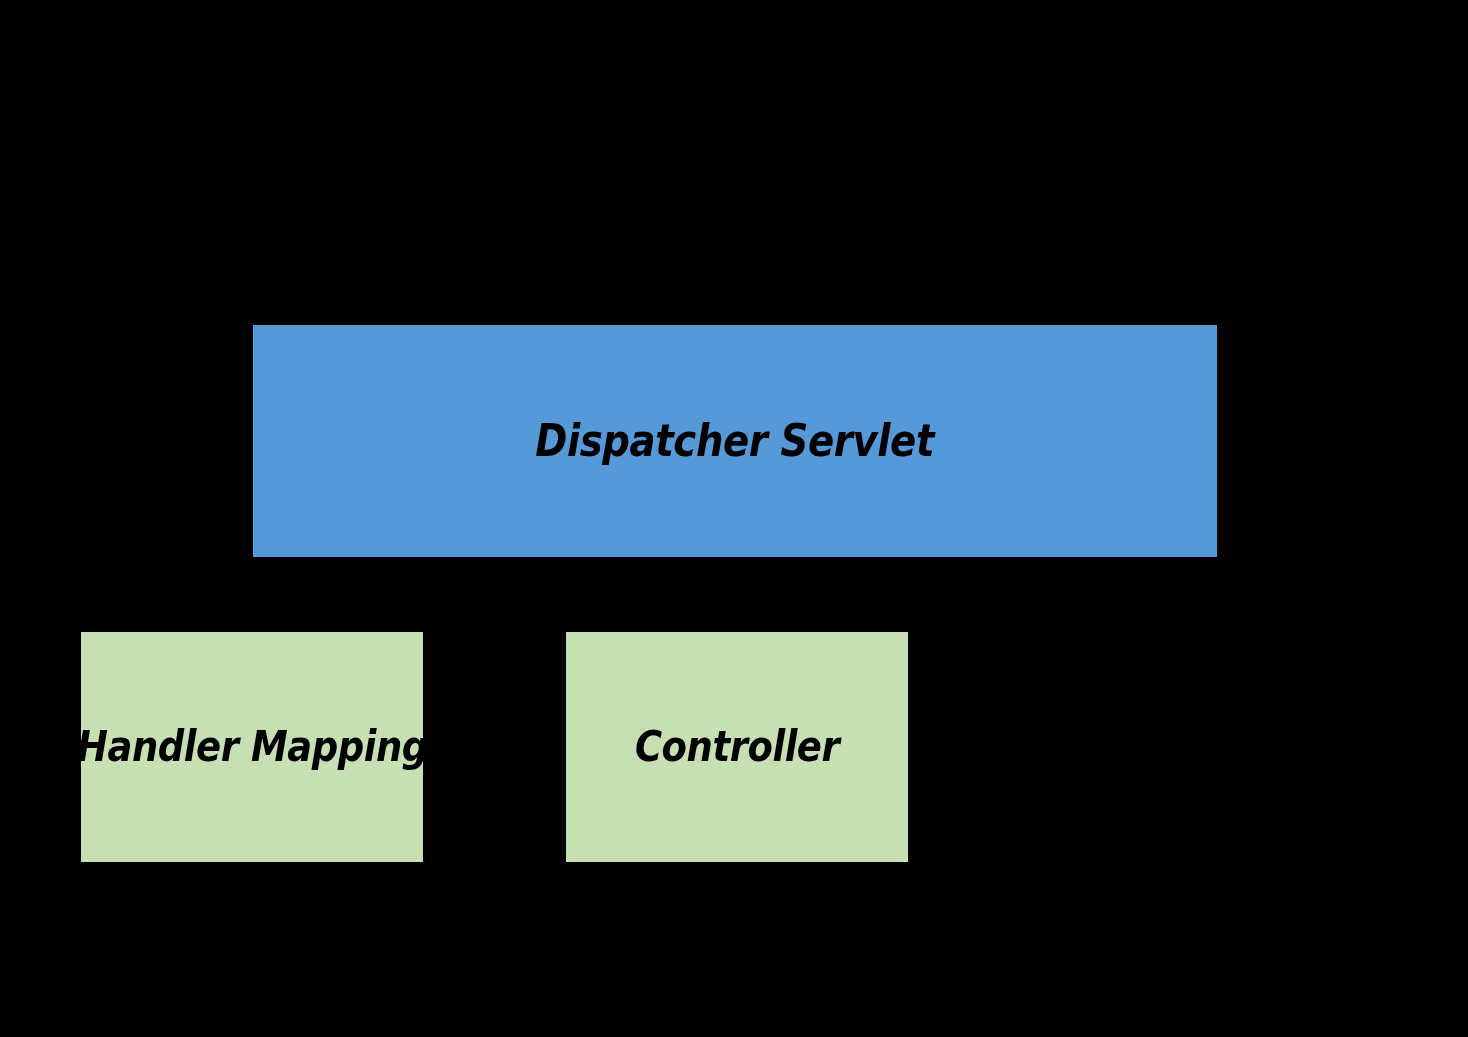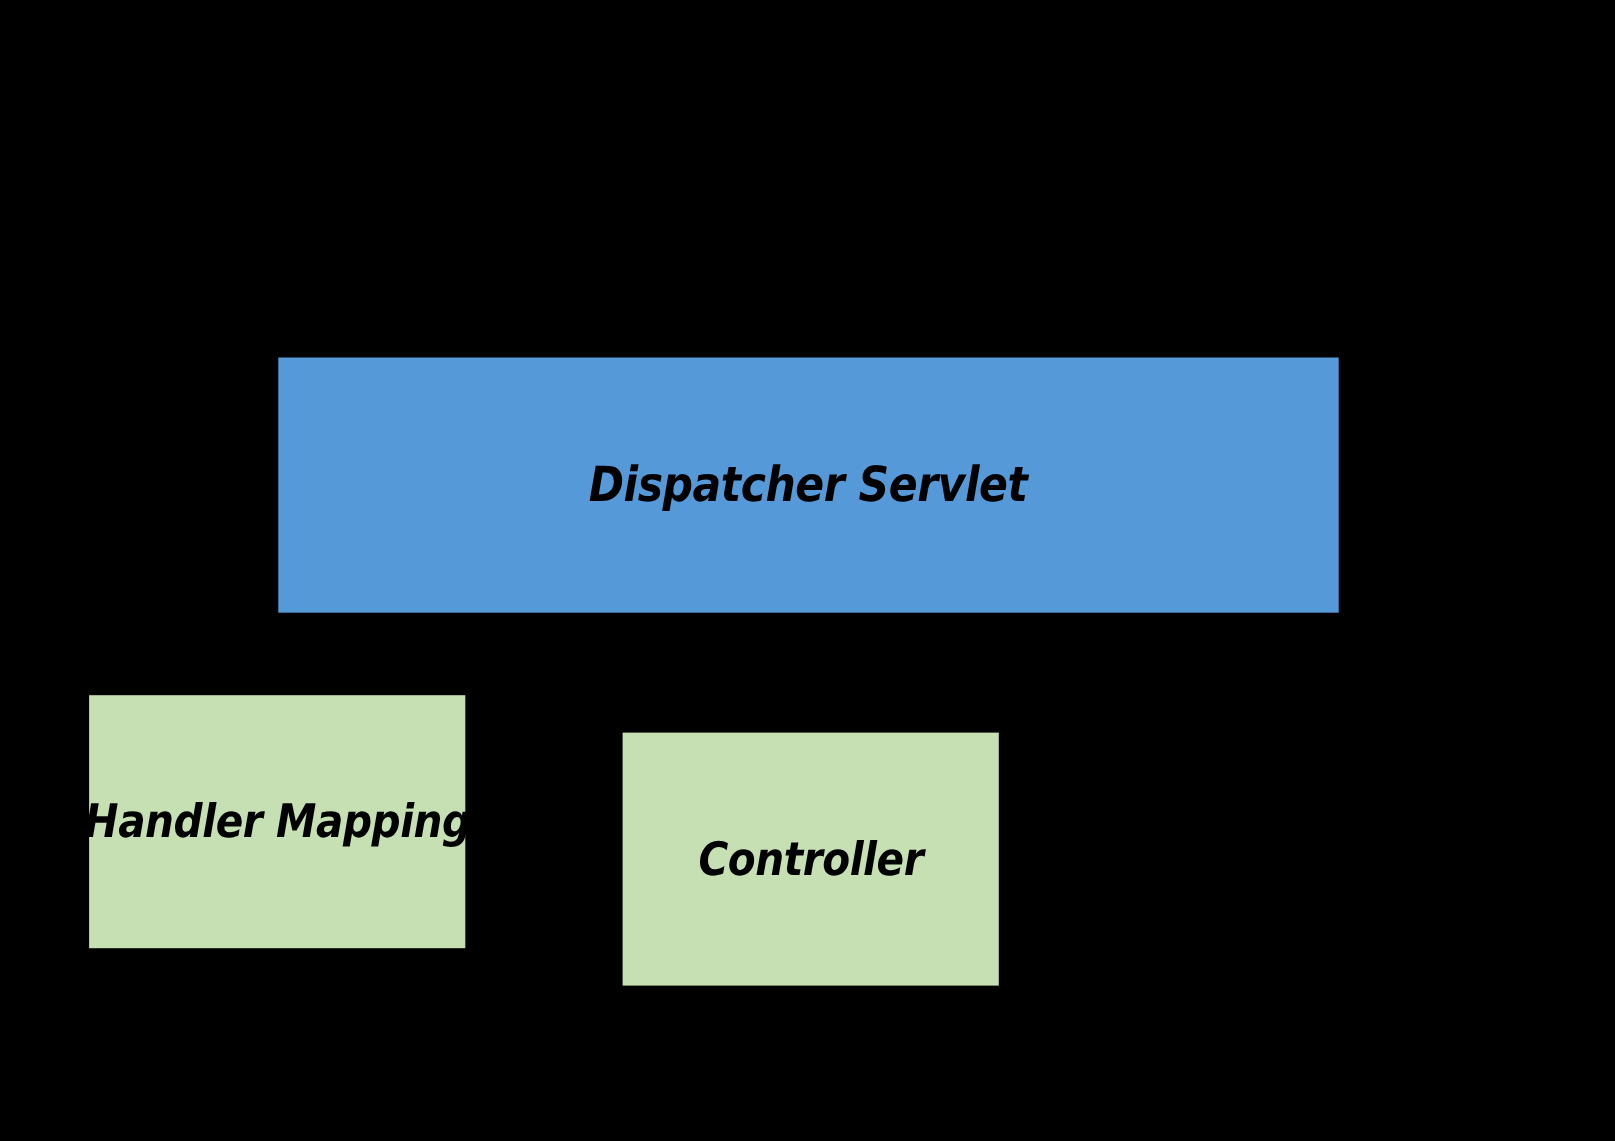--- a/index.html
+++ b/index.html
@@ -56,21 +56,20 @@
   }
   #node-handler-mapping .node-label {
     font-size: 42px;
   }
   #node-controller {
     left: 566px;
     top: 632px;
     width: 342px;
     height: 230px;
     background: #C6E0B4;
-    margin-top: 34px;
   }
   #node-controller .node-label {
     font-size: 42px;
   }
   .edge-layer {
     position: absolute;
     left: 0;
     top: 0;
     width: 1468px;
     height: 1037px;

